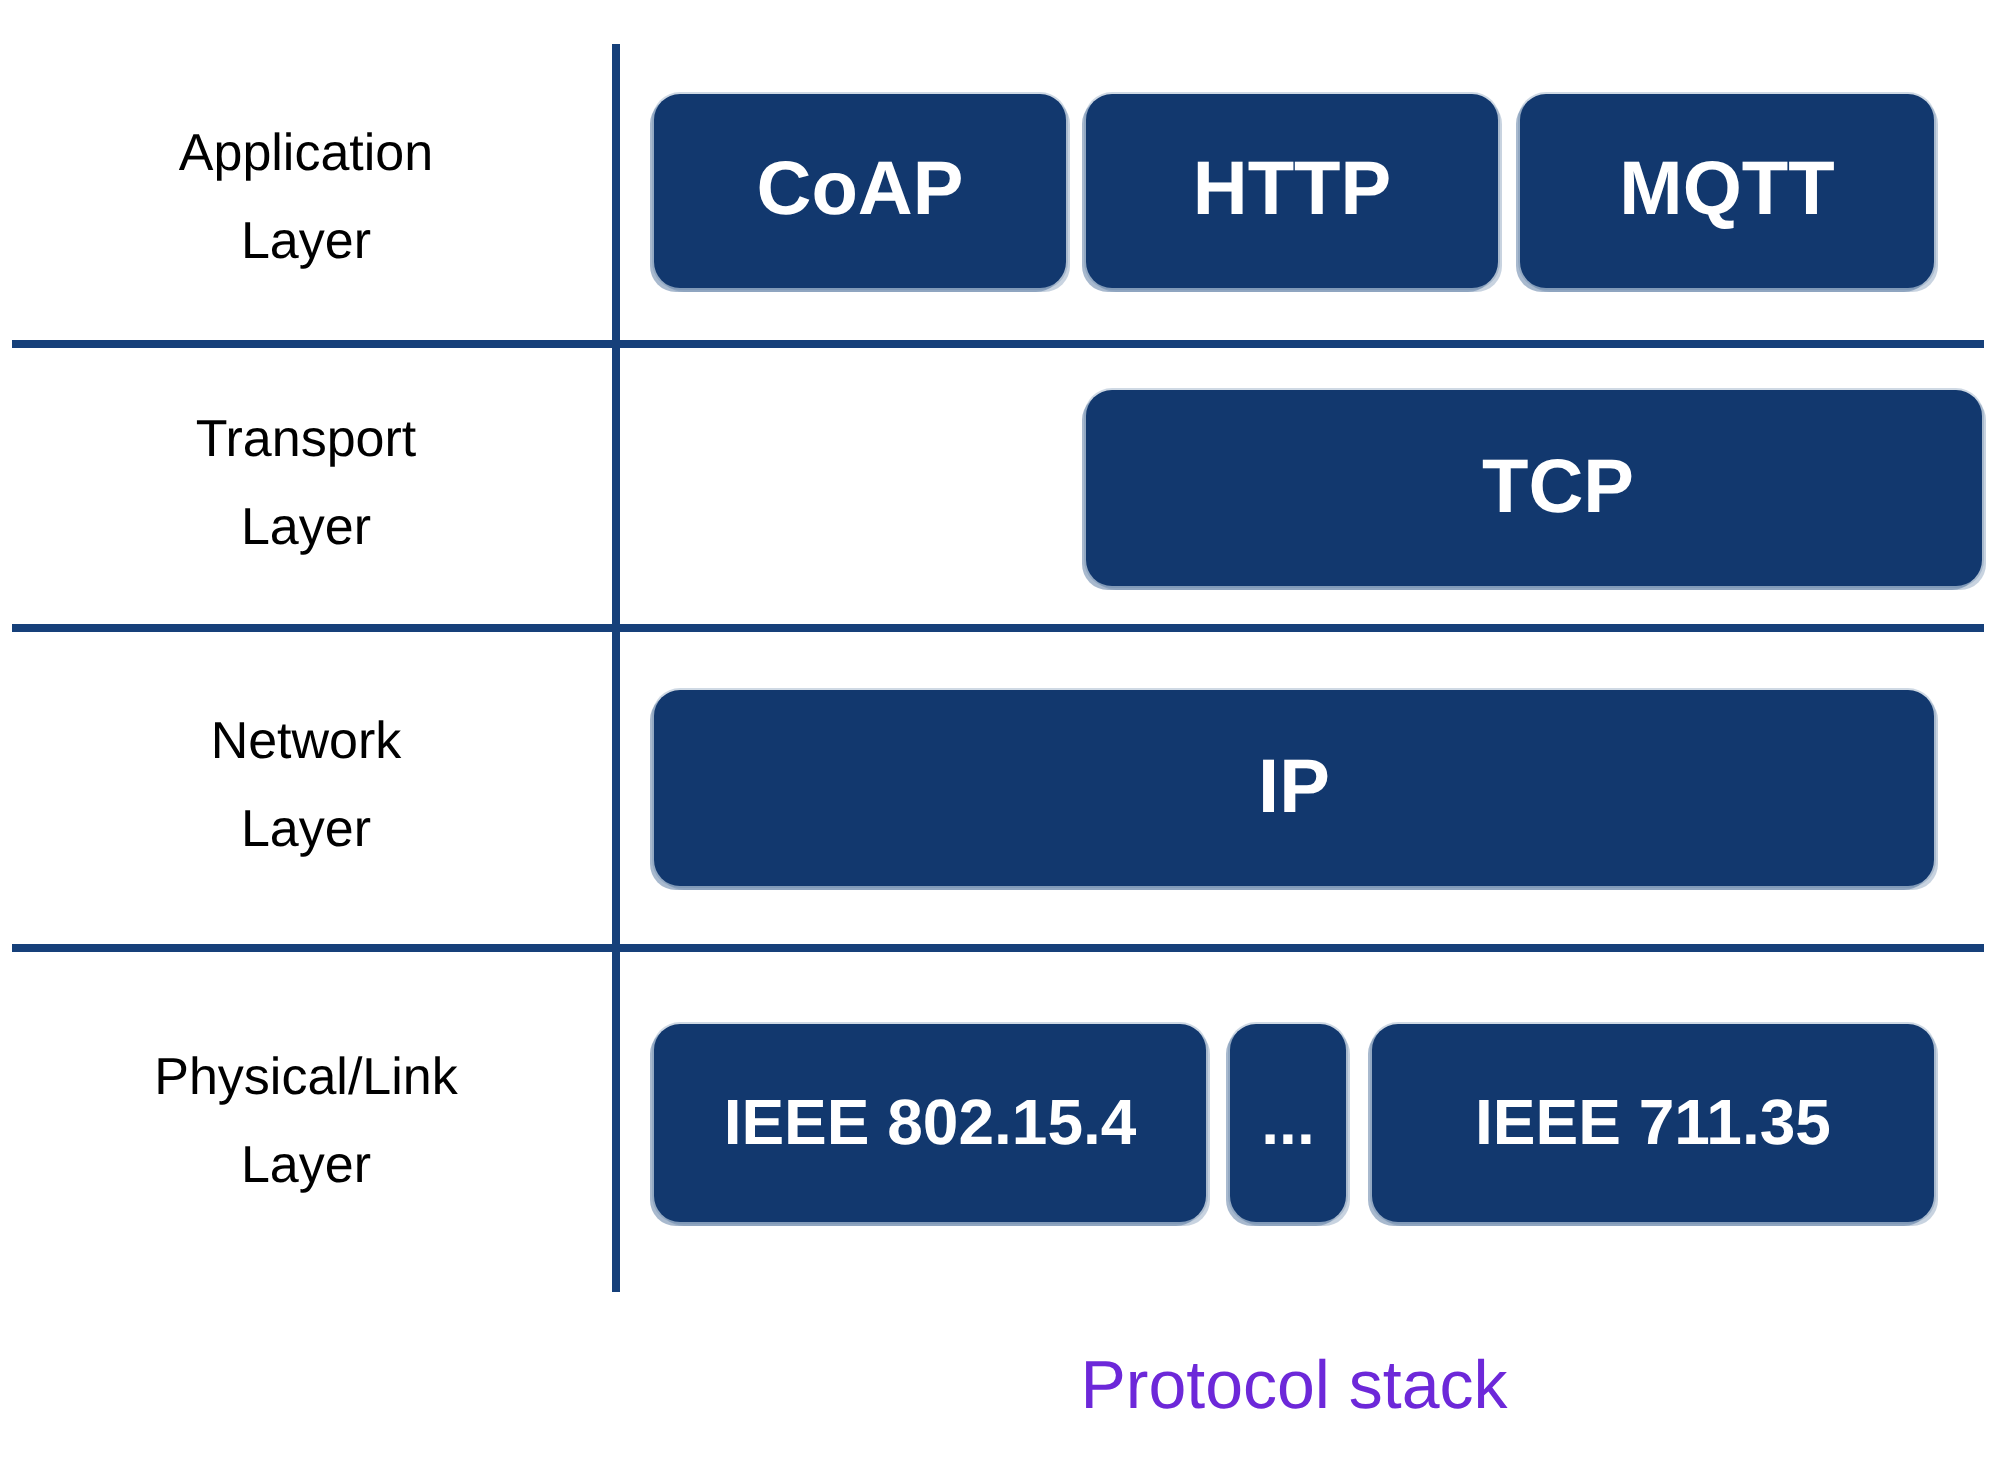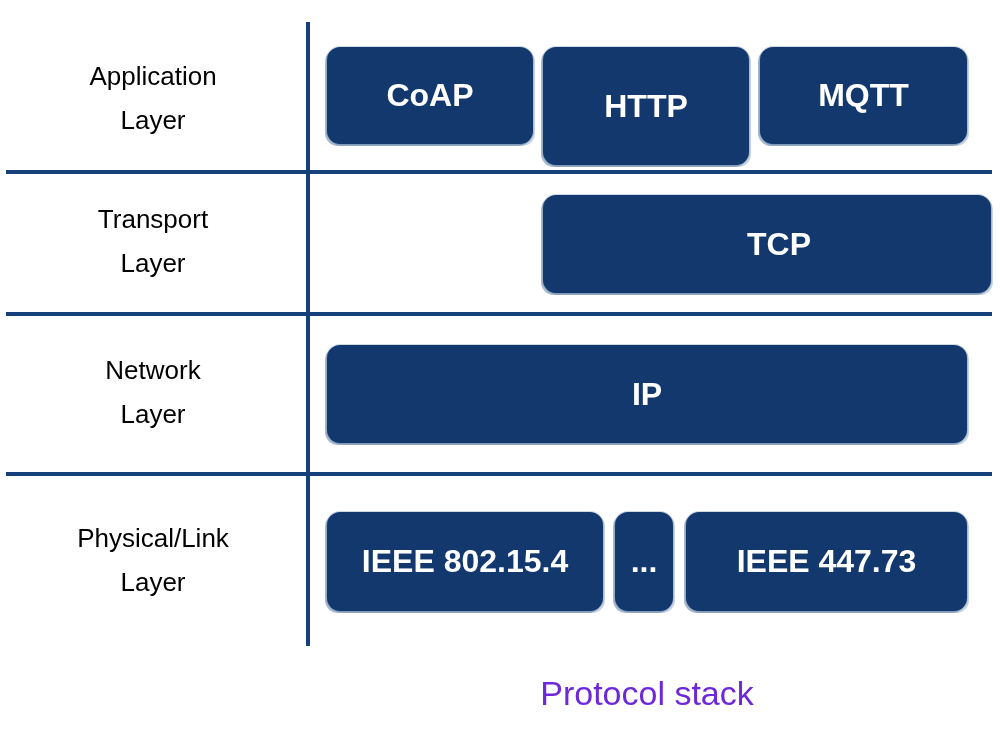--- a/index.html
+++ b/index.html
@@ -52,33 +52,33 @@
   .l3 { top: 348px; }
   .l4 { top: 516px; }
 
   
   .pbox {
     position: absolute;
     background: #12386e;
     border-radius: 13px;
     color: #ffffff;
     font-weight: bold;
-    font-size: 32px;
+    font-size: 38px;
     display: flex;
     align-items: center;
     justify-content: center;
     box-shadow:
       -2px 2px 0 rgba(96, 128, 166, 0.55),
        2px 2px 0 rgba(96, 128, 166, 0.35),
        0 0 0 1px rgba(96, 128, 166, 0.30);
   }
   .pbox.sm { font-size: 32px; }
 
   .coap  { left: 327px; top: 47px;  width: 206px; height: 97px; }
-  .http  { left: 543px; top: 47px;  width: 206px; height: 118px; }
+  .http  { left: 543px; top: 47px;  width: 206px; height: 97px; }
   .mqtt  { left: 760px; top: 47px;  width: 207px; height: 97px; }
   .udp   { left: 327px; top: 195px; width: 206px; height: 98px; }
   .tcp   { left: 543px; top: 195px; width: 424px; height: 98px; padding-left: 24px; }
   .ip    { left: 327px; top: 345px; width: 640px; height: 98px; }
   .ieee154 { left: 327px; top: 512px; width: 276px; height: 99px; }
   .dots    { left: 615px; top: 512px; width: 58px;  height: 99px; }
   .ieee11  { left: 686px; top: 512px; width: 281px; height: 99px; }
 
   
   .caption {
@@ -114,17 +114,17 @@
   <div class="pbox coap">CoAP</div>
   <div class="pbox http">HTTP</div>
   <div class="pbox mqtt">MQTT</div>
 
   <div class="pbox tcp">TCP</div>
 
   <div class="pbox ip">IP</div>
 
   <div class="pbox sm ieee154">IEEE 802.15.4</div>
   <div class="pbox sm dots">...</div>
-  <div class="pbox sm ieee11">IEEE 447.73</div>
+  <div class="pbox sm ieee11">IEEE 711.35</div>
 
   <div class="caption">Protocol stack</div>
 
 </div>
 
 </body></html>

